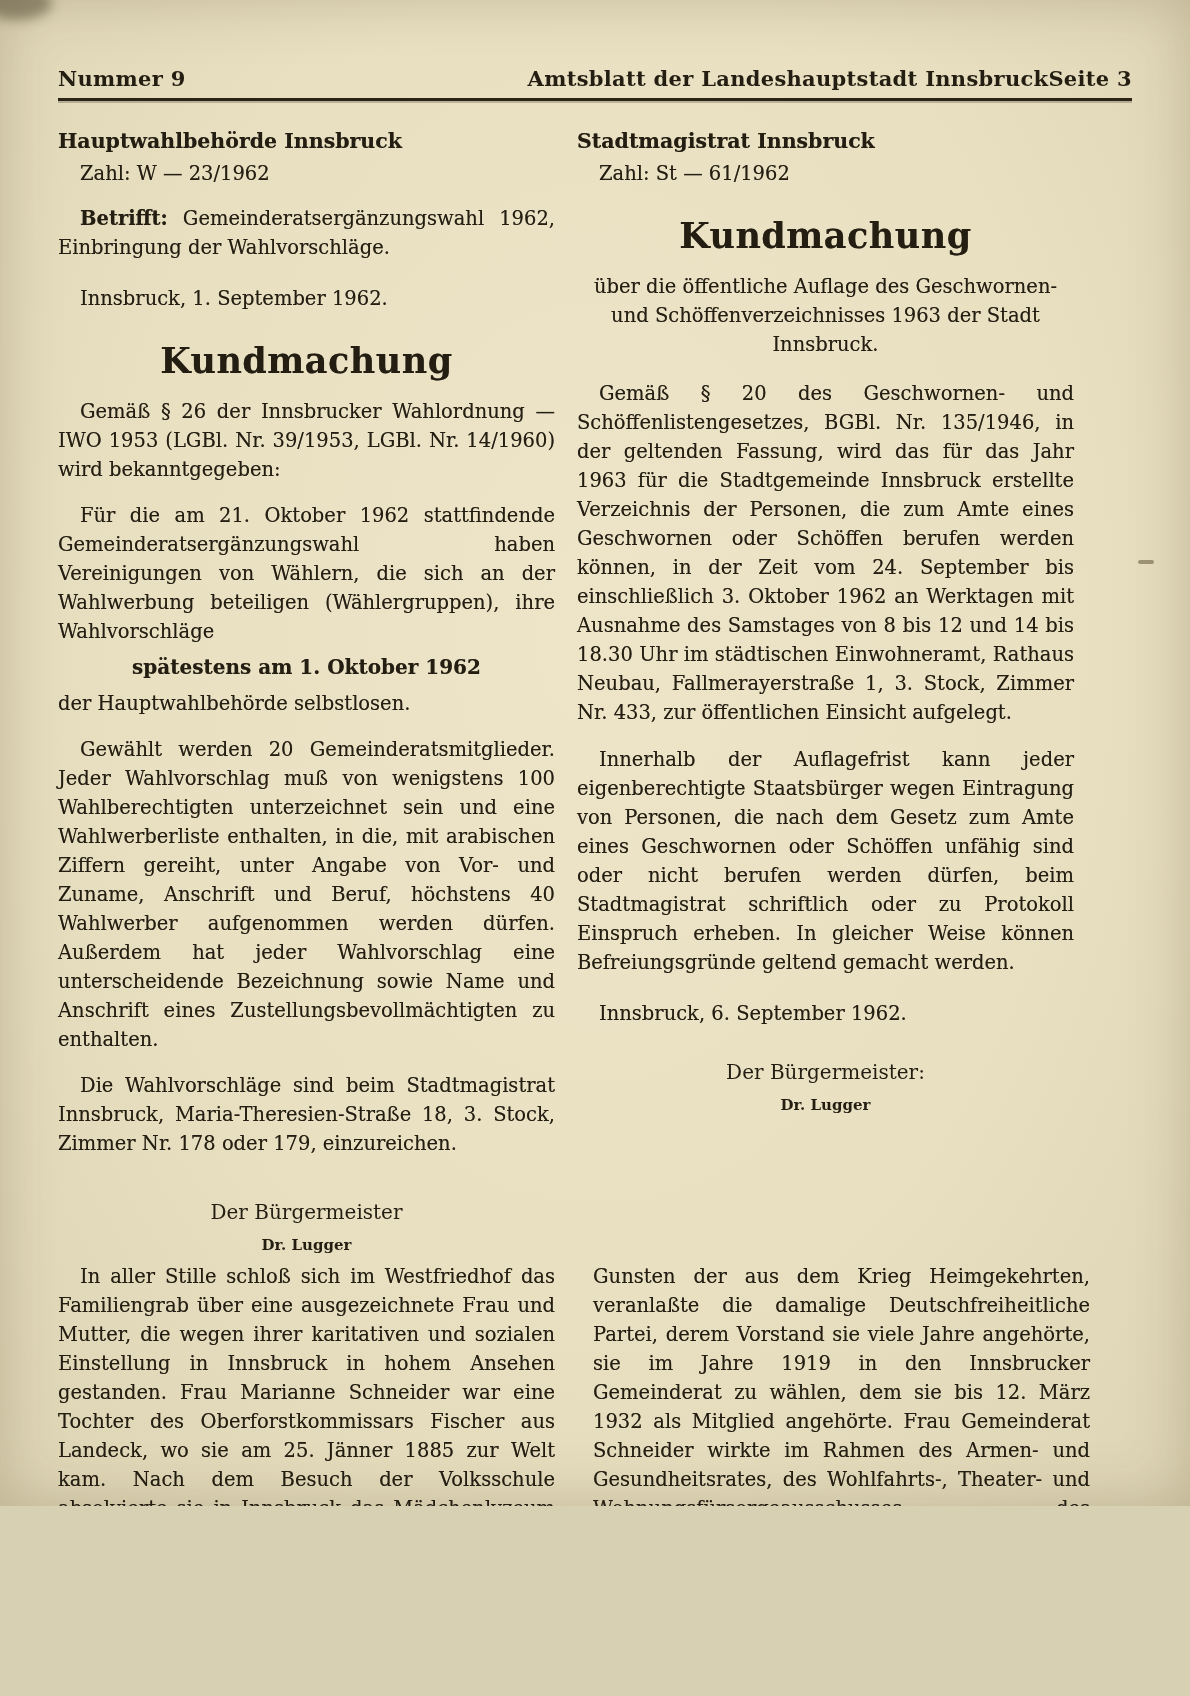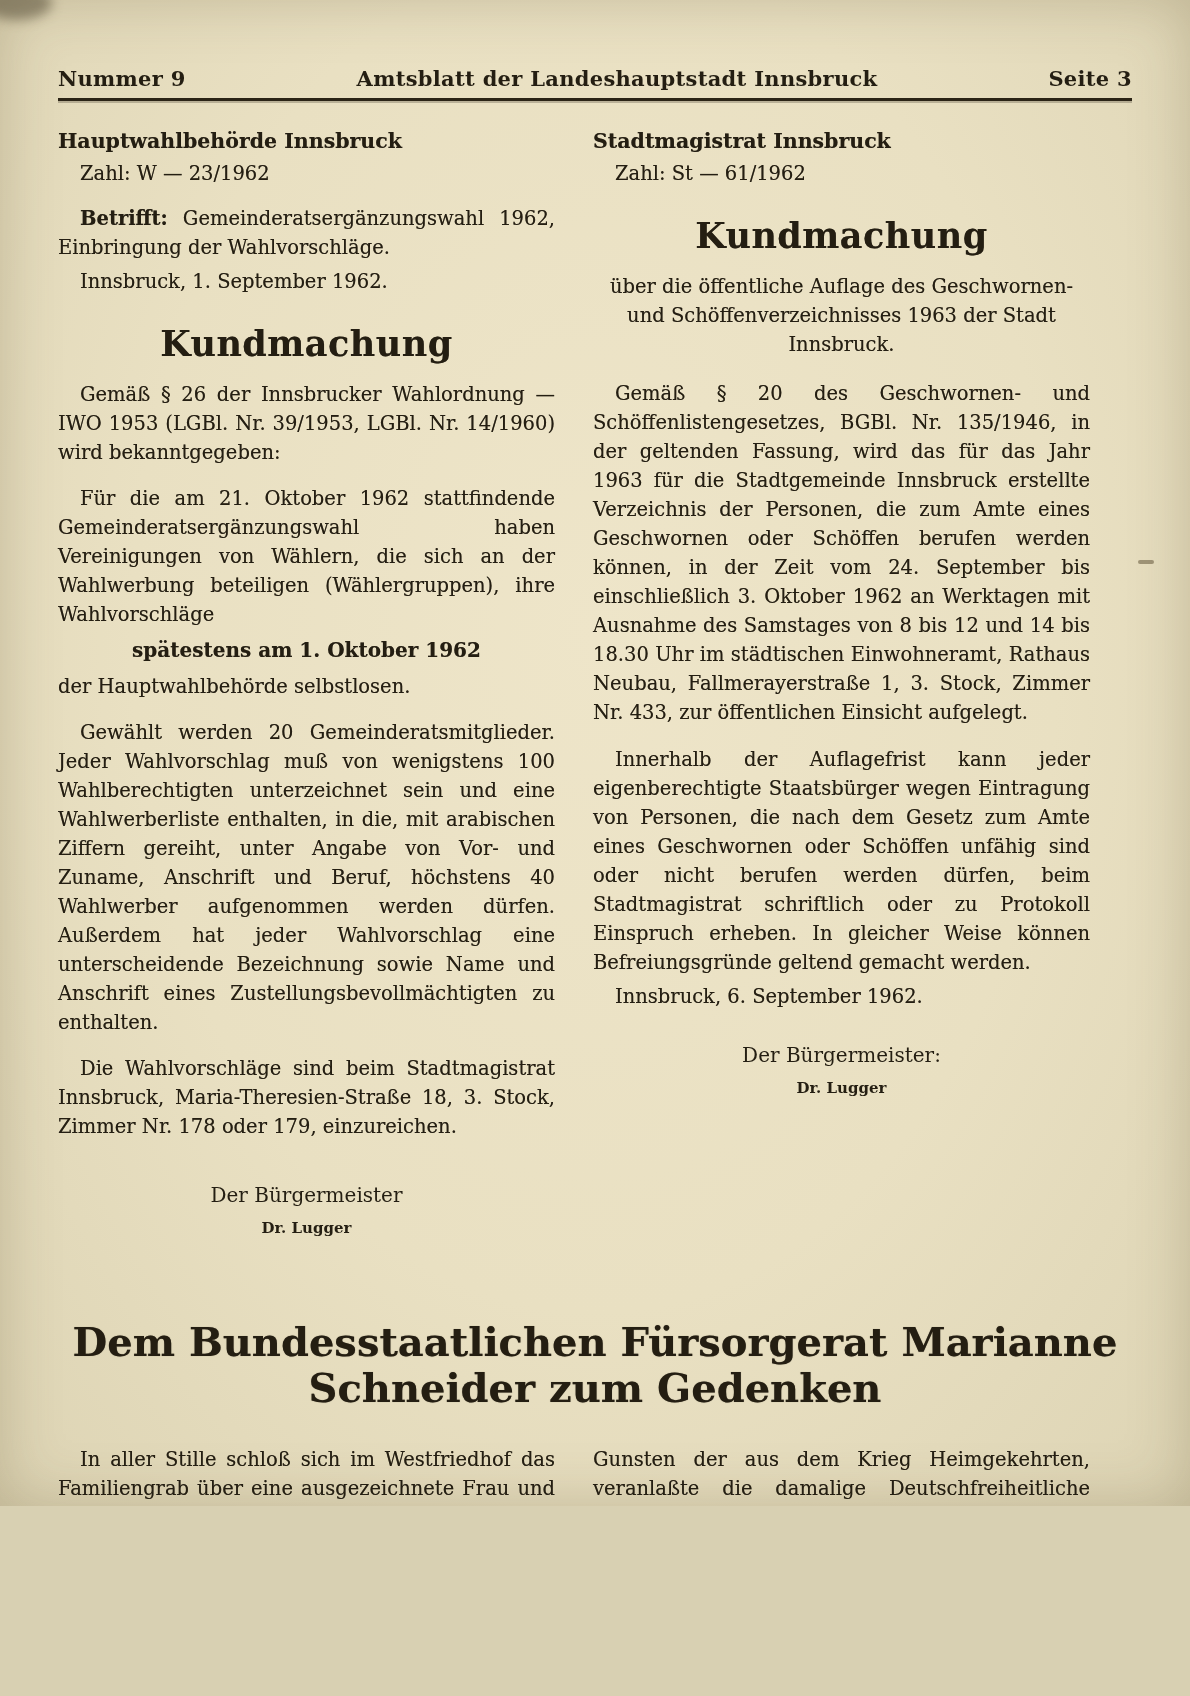--- a/index.html
+++ b/index.html
@@ -19,34 +19,34 @@
   .smudge-bl{left:-20px;top:1676px;width:90px;height:30px;background:rgba(60,50,30,.35);}
   .mark-dash{position:absolute;left:1138px;top:560px;width:16px;height:4px;background:rgba(70,58,32,.45);border-radius:2px;}
 
   .header-row{
     display:flex;align-items:baseline;
     margin:0 58px;padding-top:66px;
     font-size:21px;font-weight:bold;
     letter-spacing:.3px;
   }
   .header-issue{flex:0 0 auto;}
-  .header-title{flex:1;text-align:center;}
+  .header-title{flex:1;text-align:right;}
   .header-page{flex:0 0 auto;}
   .header-rule{height:3px;background:#2b2416;margin:7px 58px 0;box-shadow:0 2px 0 rgba(43,36,22,.25);}
 
-  .cols{display:flex;gap:38px;margin:26px 58px 0;}
+  .cols{display:flex;gap:22px;margin:26px 58px 0;}
   .col{flex:0 0 497px;width:497px;}
 
   p{margin:0;text-align:justify;font-size:19.5px;line-height:29px;
     text-shadow:0 0 .5px rgba(36,30,18,.55);hyphens:auto;}
   .indent{text-indent:22px;}
   .org{font-weight:bold;font-size:20.5px;text-align:left;}
   .ref{padding-left:22px;margin-top:3px;text-align:left;}
   .betrifft{margin-top:16px;}
-  .dateline{padding-left:22px;margin-top:5px;text-align:left;}
+  .dateline{padding-left:22px;margin-top:22px;text-align:left;}
   .kund{
     text-align:center;font-weight:bold;
     font-size:35px;line-height:40px;
     margin:28px 0 16px;letter-spacing:.5px;
     text-shadow:0 0 .6px rgba(36,30,18,.6);
   }
   .subtitle{text-align:center;margin-top:2px;}
   .deadline{text-align:center;font-weight:bold;font-size:20px;margin:7px 0;}
   .para{margin-top:17px;}
   .sigblock{text-align:center;margin-top:38px;font-size:20px;line-height:33px;}
@@ -104,21 +104,20 @@
       <p class="indent para" style="margin-top:18px">Innerhalb der Auflagefrist kann jeder eigenberechtigte Staatsbürger wegen Eintragung von Personen, die nach dem Gesetz zum Amte eines Geschwornen oder Schöffen unfähig sind oder nicht berufen werden dürfen, beim Stadtmagistrat schriftlich oder zu Protokoll Einspruch erheben. In gleicher Weise können Befreiungsgründe geltend gemacht werden.</p>
       <p class="dateline" style="">Innsbruck, 6. September 1962.</p>
       <div class="sigblock" style="margin-top:28px">
         <div>Der Bürgermeister:</div>
         <div class="signame">Dr. Lugger</div>
       </div>
     </div>
 
   </div>
 
-  <div class="obit-headline">Dem Bundesstaatlichen Fürsorgerat Marianne Schneider zum Gedenken</div>
 
   <div class="obit-cols">
     <div class="col">
       <p class="indent">In aller Stille schloß sich im Westfriedhof das Familiengrab über eine ausgezeichnete Frau und Mutter, die wegen ihrer karitativen und sozialen Einstellung in Innsbruck in hohem Ansehen gestanden. Frau Marianne Schneider war eine Tochter des Oberforstkommissars Fischer aus Landeck, wo sie am 25. Jänner 1885 zur Welt kam. Nach dem Besuch der Volksschule absolvierte sie in Innsbruck das Mädchenlyzeum und studierte hierauf an der hiesigen Alma mater Germanistik und Französisch. Nach Ablegung der Lehramtsprüfung lehrte sie an Mittelschulen in Paris, Mailand und Iglau. 1910 verehelichte sie sich mit dem Innsbrucker Rechtsanwalt Dr. Wilhelm Schneider, dem sie drei Kinder schenkte. Ihr ältester Sohn ist der in Landeck als Dr. vet. med. tätige Oberstleutnant Wilhelm Schneider, ihre Tochter die in Innsbruck als Kinderärztin bekannte Frau Dr. Helga Panzer, und ihr Jüngster, Dipl.-Ing. Helmut Schneider, wirkt als Architekt und Fachvorstand an der Innsbrucker Bundesgewerbeschule für Hochbau. Neben ihren hausfraulichen Obliegenheiten trat Frau Marianne Schneider schon während des ersten Weltkrieges zur Linderung der vielfachen Not jener Zeit ein. Ihre rege und hilfreiche Tätigkeit, nicht zuletzt auch zu</p>
     </div>
     <div class="col">
       <p>Gunsten der aus dem Krieg Heimgekehrten, veranlaßte die damalige Deutschfreiheitliche Partei, derem Vorstand sie viele Jahre angehörte, sie im Jahre 1919 in den Innsbrucker Gemeinderat zu wählen, dem sie bis 12. März 1932 als Mitglied angehörte. Frau Gemeinderat Schneider wirkte im Rahmen des Armen- und Gesundheitsrates, des Wohlfahrts-, Theater- und Wohnungsfürsorgeausschusses, des Verwaltungsausschusses für das städtische Mädchenrealgymnasium, des Kuratoriums für das Siebersche Waisenhaus und der Kleinrentnerkommission sowie anderer gemeinderätlicher Einrichtungen. Auch dem Roten Kreuz war sie eine große Helferin. Für den selbstlosen und erfolgreichen Einsatz auf den ihr zugewiesenen Arbeitsgebieten verlieh ihr das Staatsoberhaupt den Titel eines Bundesstaatlichen Fürsorgerates. Auch ihre Tätigkeit als Versammlungsrednerin für die Rechte Südtirols soll hier zu erwähnen nicht vergessen werden. Mit Dr. Reut-Nicolussi, Vizebürgermeister Doktor Walter Pembaur und anderen Verfechtern der Sache Südtirols, zog sie in den zwanziger Jahren in Österreich und Deutschland von Rednerpult zu Rednerpult. Mit Bürgermeister Dr. Eder verband sie eine gute Freundschaft. Von 1933 bis 1939 hielt sich Frau</p>
     </div>
   </div>
 </div>

